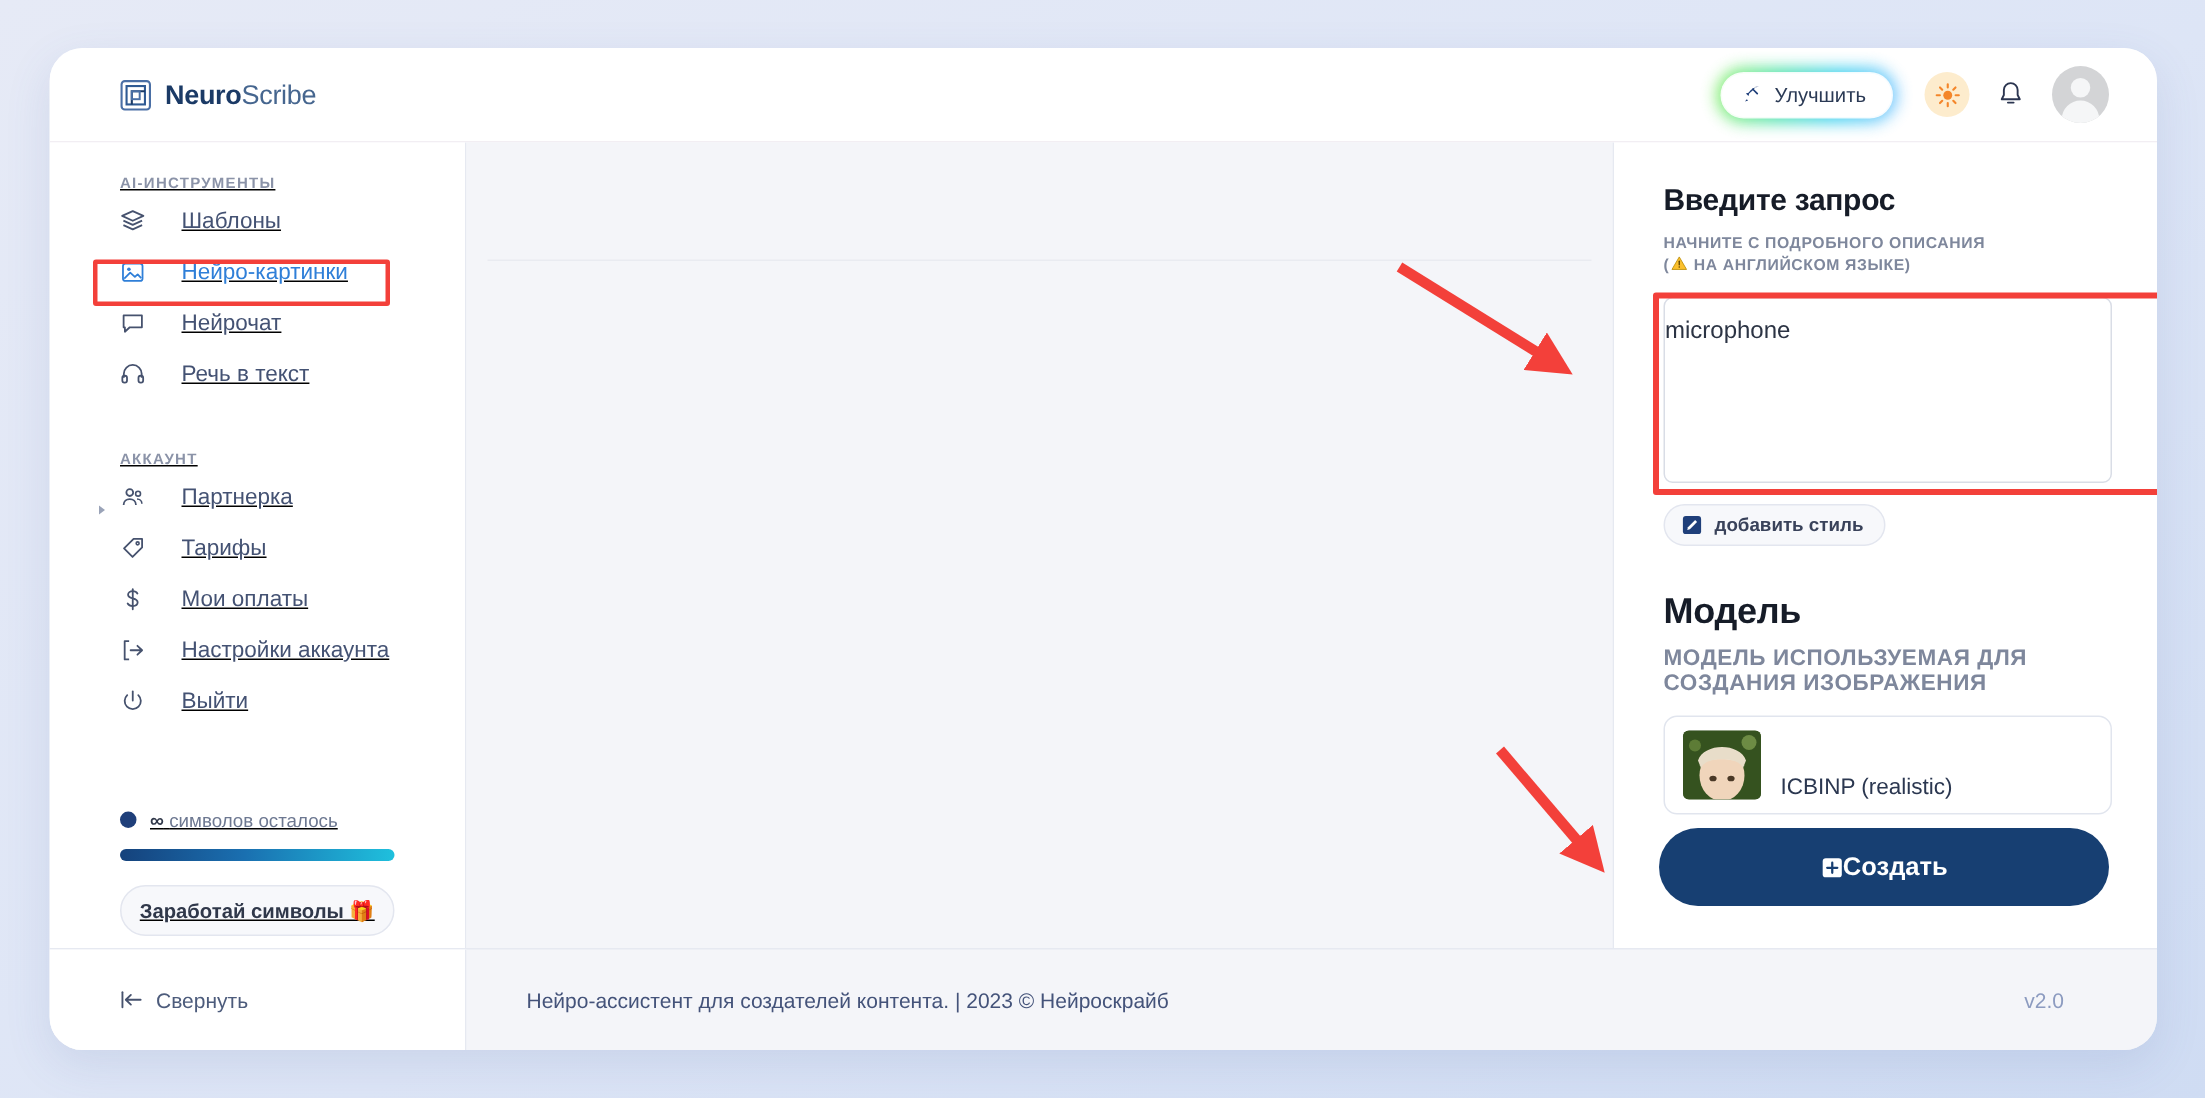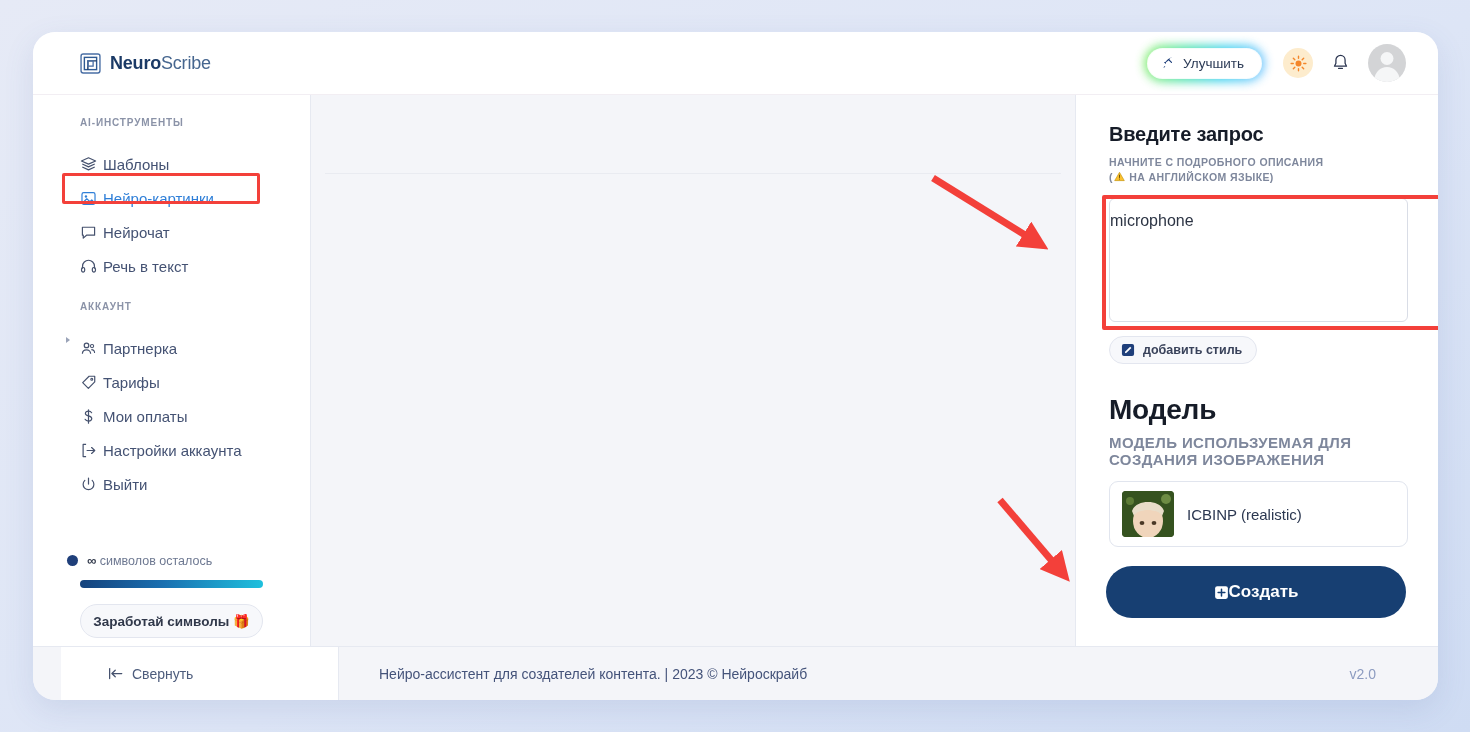--- a/index.html
+++ b/index.html
@@ -93,30 +93,31 @@
   .body-row { flex: 1; display: flex; min-height: 0; }
 
   
   .sidebar {
     width: 278px; flex: none;
     background: #ffffff;
     border-right: 1px solid #e6e9f1;
     display: flex; flex-direction: column;
     padding: 22px 0 0 0;
     position: relative;
+    text-decoration: underline;
   }
   .side-caption {
     font-size: 10px; letter-spacing: .85px;
     color: #8b93a8; font-weight: 600;
     padding: 0 0 11px 47px;
     text-transform: uppercase;
   }
   .side-caption.acct { padding-top: 26px; }
   .nav-item {
-    display: flex; align-items: flex-end; gap: 6px;
+    display: flex; align-items: flex-start; gap: 24px;
     height: 34px;
     padding-left: 47px;
     font-size: 15px; color: #445273;
     cursor: pointer; position: relative;
     text-decoration: none;
   }
   .nav-item .ico { width: 17px; height: 17px; flex: none; display: block; }
   .nav-item.active { color: #2f7fd8; }
   .expand-caret {
     position: absolute; left: 33px; top: 50%;
@@ -128,21 +129,21 @@
   .hl-nav {
     position: absolute; left: 29px; top: 0;
     width: 198px; height: 31px;
     border: 3px solid #f3403a; border-radius: 2px;
     pointer-events: none;
   }
 
   .side-bottom { margin-top: auto; padding: 0 0 8px 0; }
   .tokens-row {
     display: flex; align-items: center; gap: 9px;
-    padding-left: 34px; margin-bottom: 12px;
+    padding-left: 47px; margin-bottom: 12px;
   }
   .tokens-dot { width: 11px; height: 11px; border-radius: 50%; background: #1f3f7a; flex: none; }
   .tokens-text { font-size: 12.5px; color: #6d7891; }
   .tokens-text .inf { font-weight: 700; color: #30384a; font-size: 13px; }
   .tokens-bar {
     margin: 0 47px 16px 47px; height: 8px; border-radius: 5px;
     background: linear-gradient(90deg,#15427c 0%,#1a6fb0 45%,#1fc0dd 100%);
   }
   .earn-btn {
     display: block; margin: 0 47px;
@@ -203,30 +204,30 @@
     border: 1px solid #e3e6ef; background: #f7f8fb;
     border-radius: 16px; padding: 6px 14px 6px 11px;
     font-size: 12.5px; font-weight: 700; color: #3a4considering;
     color: #39425a;
     font-family: inherit; cursor: pointer;
   }
   .pencil-sq { width: 14px; height: 14px; display: block; }
 
   .model-h {
     margin-top: 30px;
-    font-size: 28px; font-weight: 700; color: #161c28;
+    font-size: 24px; font-weight: 700; color: #161c28;
     letter-spacing: -.2px; margin-bottom: 8px;
   }
   .model-sub {
     font-size: 15px; font-weight: 600; letter-spacing: .4px;
     color: #7e879c; text-transform: uppercase; margin-bottom: 13px;
   }
   .model-card {
     border: 1px solid #e1e5ee; border-radius: 9px;
-    padding: 9px 12px; display: flex; align-items: center; gap: 13px;
+    padding: 9px 12px; display: flex; align-items: flex-end; gap: 13px;
     height: 66px; background: #fff;
   }
   .model-thumb {
     width: 52px; height: 46px; border-radius: 4px; flex: none;
     overflow: hidden; position: relative;
     background: linear-gradient(160deg,#2f4a21 0%,#5a7638 40%,#3d5526 100%);
   }
   .model-name { font-size: 15px; color: #2b3750; }
 
   .create-btn {
@@ -234,25 +235,25 @@
     width: 300px; height: 52px;
     background: #173f72; border: none; border-radius: 26px;
     color: #ffffff; font-size: 17px; font-weight: 700;
     font-family: inherit; cursor: pointer;
     display: flex; align-items: center; justify-content: center; 
   }
   .plus-sq { width: 15px; height: 15px; display: block; }
 
   
   .footer {
-    height: 54px; flex: none;
+    height: 68px; flex: none;
     background: #f4f5f9;
     border-top: 1px solid #e6e9f1;
     display: flex; align-items: center;
-    font-size: 14px; color: #4d5c7c; padding-left: 28px;
+    font-size: 14px; color: #4d5c7c;
   }
   .footer-left {
     width: 278px; flex: none; background: #ffffff;
     height: 100%; display: flex; align-items: center;
     padding-left: 47px; gap: 9px;
     border-right: 1px solid #e6e9f1;
     cursor: pointer;
   }
   .collapse-ico { width: 15px; height: 13px; display: block; }
   .footer-mid { flex: 1; padding-left: 40px; color: #44537a; }

